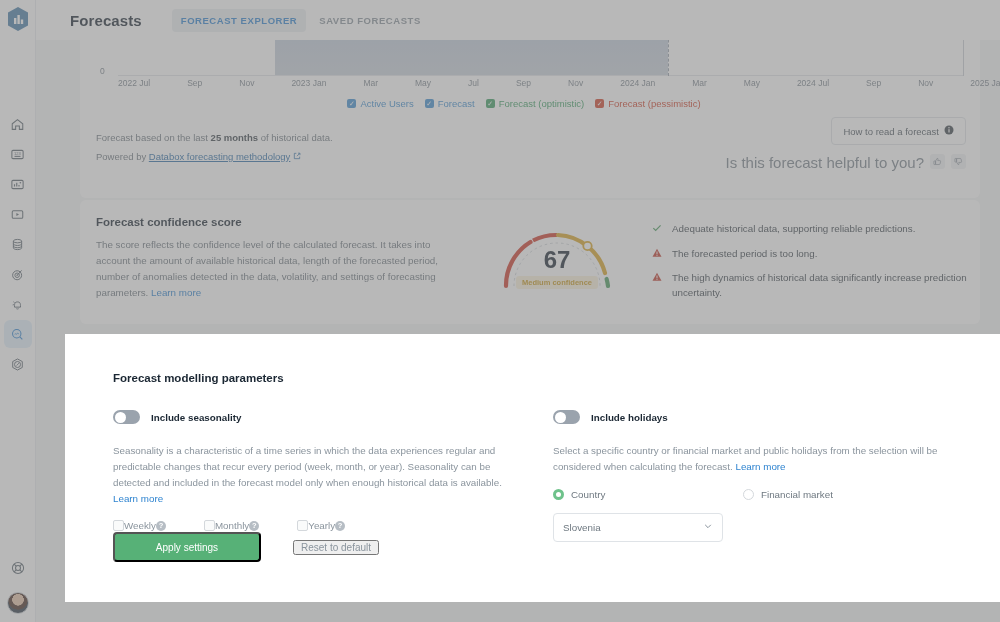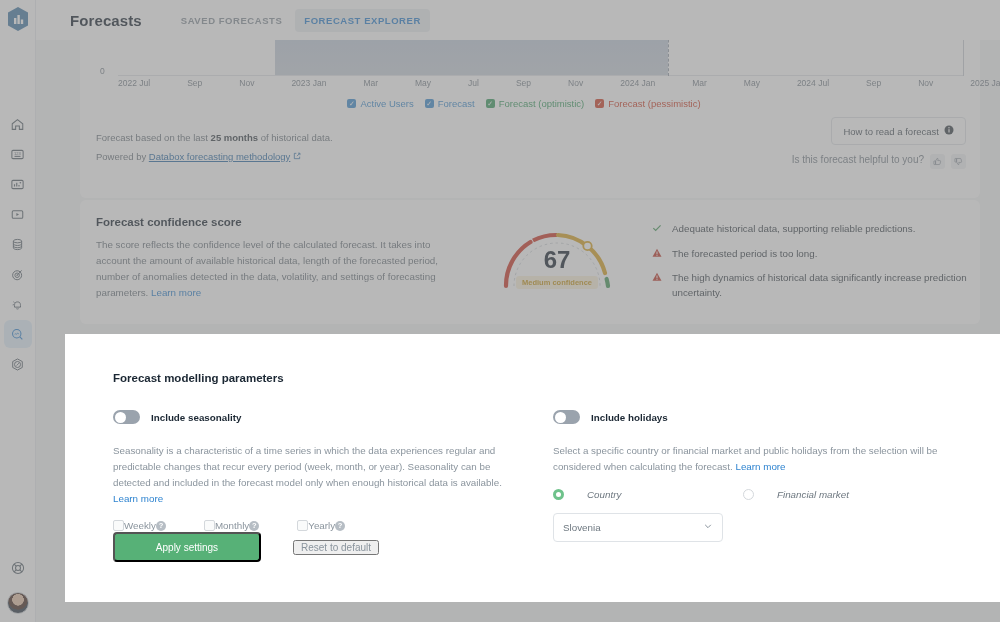--- a/index.html
+++ b/index.html
@@ -108,21 +108,21 @@
   .link-u { color: #2f6fa8; text-decoration: underline; }
   .howto {
     position: absolute; right: 0; top: -15px;
     border: 1px solid #dfe3e7; border-radius: 4px; background: #fff;
     font-size: 9.5px; color: #4b555e; padding: 7px 11px;
     display: flex; align-items: center; gap: 5px;
   }
   .helpful {
     position: absolute; right: 0; top: 22px;
     display: flex; align-items: flex-start; gap: 6px;
-    font-size: 10px; color: #7b858e;
+    font-size: 15px; color: #7b858e;
   }
   .thumb {
     width: 15px; height: 15px; border-radius: 3px; background: #f0f1f3;
     display: flex; align-items: center; justify-content: center; color: #8a949d;
   }
 
   
   .conf-card { left: 44px; top: 168px; width: 900px; height: 124px; }
   .conf-title { position: absolute; left: 16px; top: 16px; font-size: 11.5px; font-weight: 700; color: #1b2733; }
   .conf-desc {
@@ -170,21 +170,21 @@
   .para { font-size: 9.8px; line-height: 1.62; color: #8a949d; }
   .sub-row { display: flex; align-items: center; gap: 38px; margin-top: 14px; }
   .cbx { display: flex; align-items: center; font-size: 9.8px; color: #8a949d; }
   .cbx-sq { width: 11px; height: 11px; border: 1px solid #d4d8dc; border-radius: 2px; background: #fafbfb; }
   .qmark {
     width: 10px; height: 10px; border-radius: 50%; background: #b6bdc4; color: #fff;
     font-size: 7.5px; font-weight: 700; display: flex; align-items: center; justify-content: center;
   }
 
   .radio-row { display: flex; margin-top: 14px; }
-  .radio { display: flex; align-items: center; gap: 23px; font-size: 9.8px; color: #6e7880; font-style: italic; }
+  .radio { display: flex; align-items: center; gap: 7px; font-size: 9.8px; color: #6e7880; }
   .radio:first-child { width: 190px; }
   .rd { width: 11px; height: 11px; border-radius: 50%; border: 1px solid #d4d8dc; background: #fff; }
   .rd.on { border: 3px solid #6ec28b; background: #fff; }
 
   .select {
     margin-top: 13px; width: 170px; height: 29px; border: 1px solid #dfe3e7;
     border-radius: 4px; background: #fff; display: flex; align-items: center;
     justify-content: space-between; padding: 0 9px; font-size: 9.8px; color: #6e7880;
   }
 
@@ -286,22 +286,22 @@
             <path d="M5.1 5.1 L7.8 7.8 M14.9 5.1 L12.2 7.8 M5.1 14.9 L7.8 12.2 M14.9 14.9 L12.2 12.2"></path>
           </svg>
         </div>
         <div class="avatar"></div>
       </div>
     </nav>
 
     <header class="topbar">
       <div class="page-title">Forecasts</div>
       <div class="tabs">
+        <div class="tab active">FORECAST EXPLORER</div>
         <div class="tab">SAVED FORECASTS</div>
-        <div class="tab active">FORECAST EXPLORER</div>
       </div>
     </header>
 
     <main class="page">
 
       <section class="card chart-card">
         <div class="chart-area">
           <div class="y-zero">0</div>
           <div class="plot">
             <div class="shade"></div>

